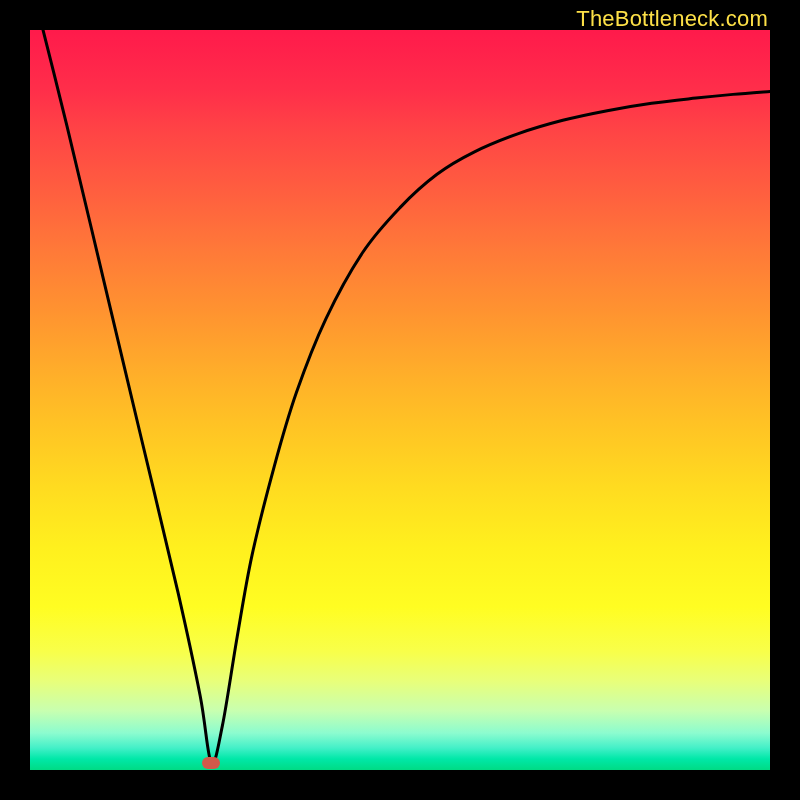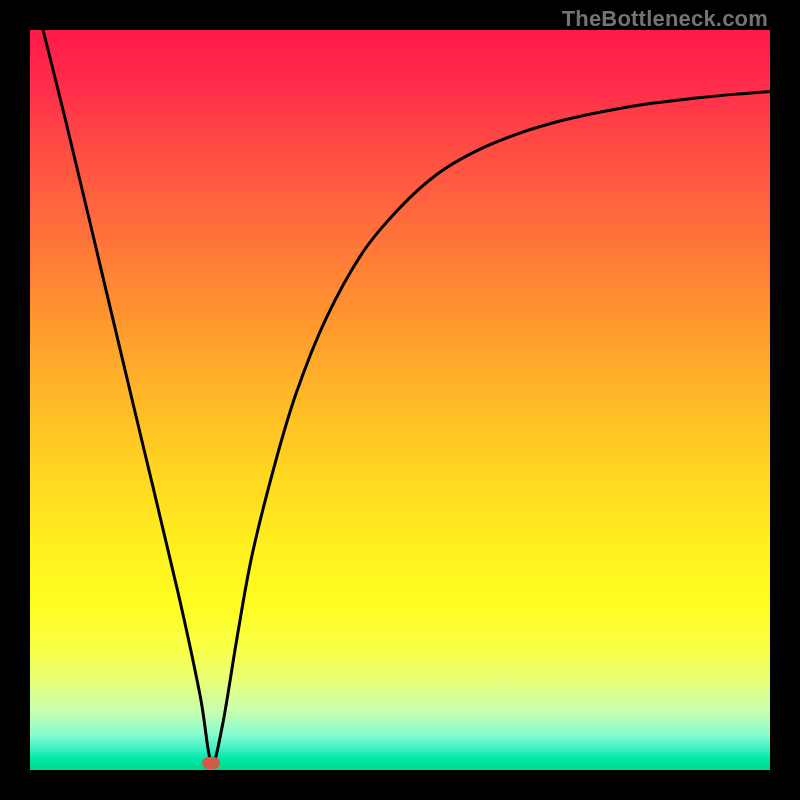--- a/index.html
+++ b/index.html
@@ -42,23 +42,23 @@
       #8cfccf 95%,
       #44f0c8 97%,
       #00e8a8 98.5%,
       #00db84 100%
     );
   }
   .watermark {
     position: absolute;
     top: 6px;
     right: 32px;
-    color: #737373;
+    color: #fde047;
     font-size: 22px;
-    font-weight: 700;
+    font-weight: 400;
     letter-spacing: 0.2px;
     user-select: none;
   }
   svg.curve {
     position: absolute;
     left: 0;
     top: 0;
     width: 740px;
     height: 740px;
     display: block;

